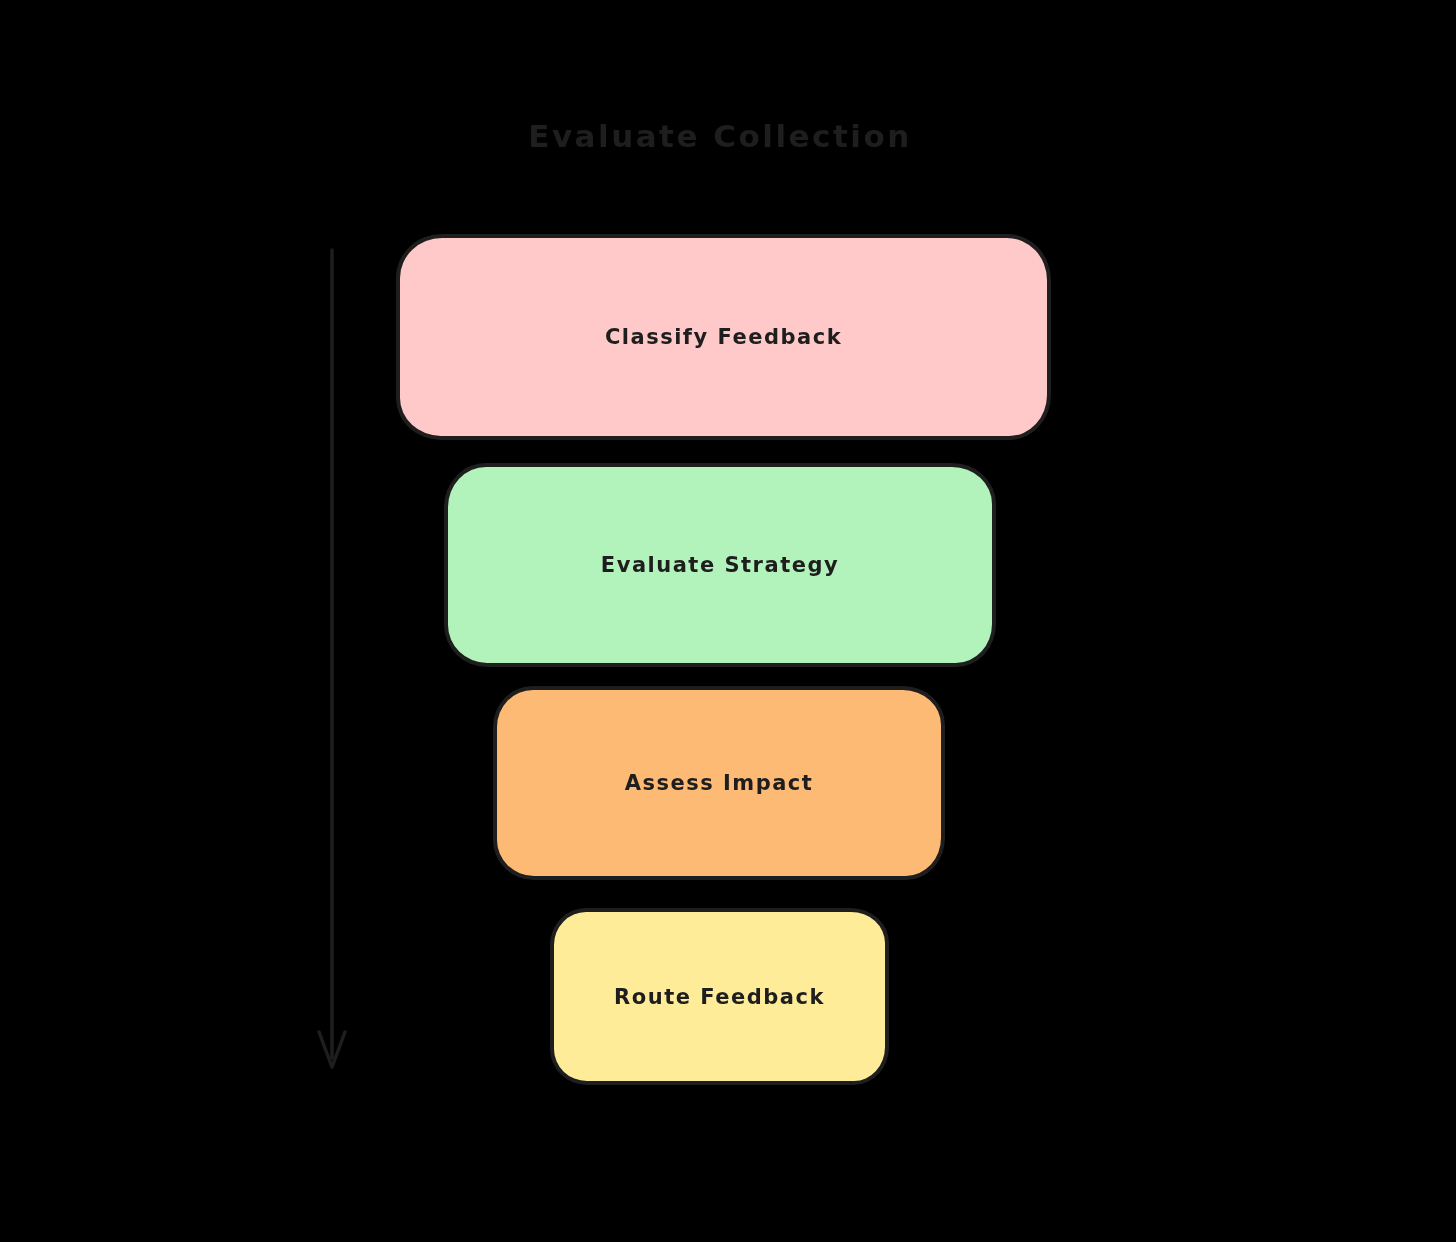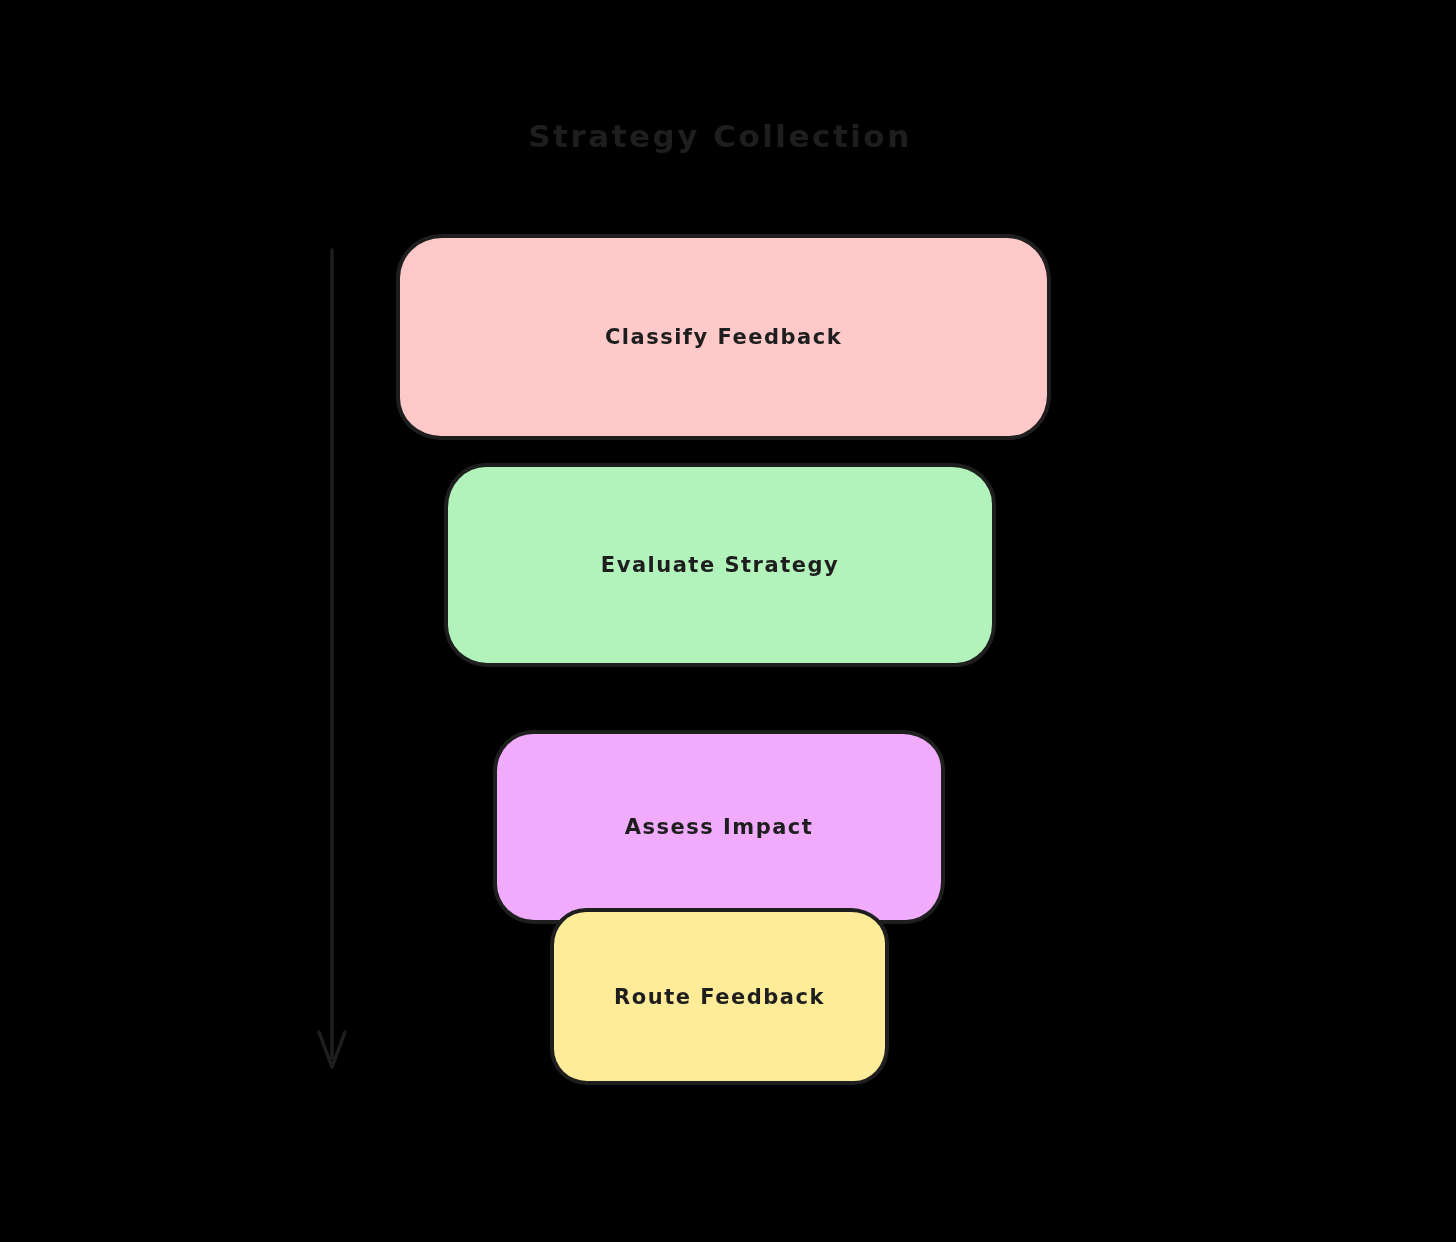--- a/index.html
+++ b/index.html
@@ -57,36 +57,36 @@
     letter-spacing: 1.5px;
     color: var(--ink, #1e1e1e);
     white-space: nowrap;
   }
 </style>
 </head>
 <body style="background-color: rgb(0, 0, 0);">
 
 <div class="canvas">
 
-  <div class="diagram-title">Strategy Collection</div>
+  <div class="diagram-title">Evaluate Collection</div>
 
   <svg class="arrow-svg" width="36" height="830" viewBox="0 0 36 830" aria-hidden="true">
     <line class="ink-stroke" x1="18" y1="4" x2="18" y2="812"></line>
     <path class="ink-stroke" d="M5 786 L18 821 L31 786"></path>
   </svg>
 
   <div class="step step-0" style="background-color: rgb(255, 201, 201);">
     <span class="step-label">Classify Feedback</span>
   </div>
 
   <div class="step step-1" style="background-color: rgb(178, 242, 187);">
     <span class="step-label">Evaluate Strategy</span>
   </div>
 
-  <div class="step step-2" style="background-color: #f0abfc; margin-top: 44px;">
+  <div class="step step-2" style="background-color: #fdba74;">
     <span class="step-label">Assess Impact</span>
   </div>
 
   <div class="step step-3" style="background-color: rgb(255, 236, 153);">
     <span class="step-label">Route Feedback</span>
   </div>
 
 </div>
 
 </body></html>

